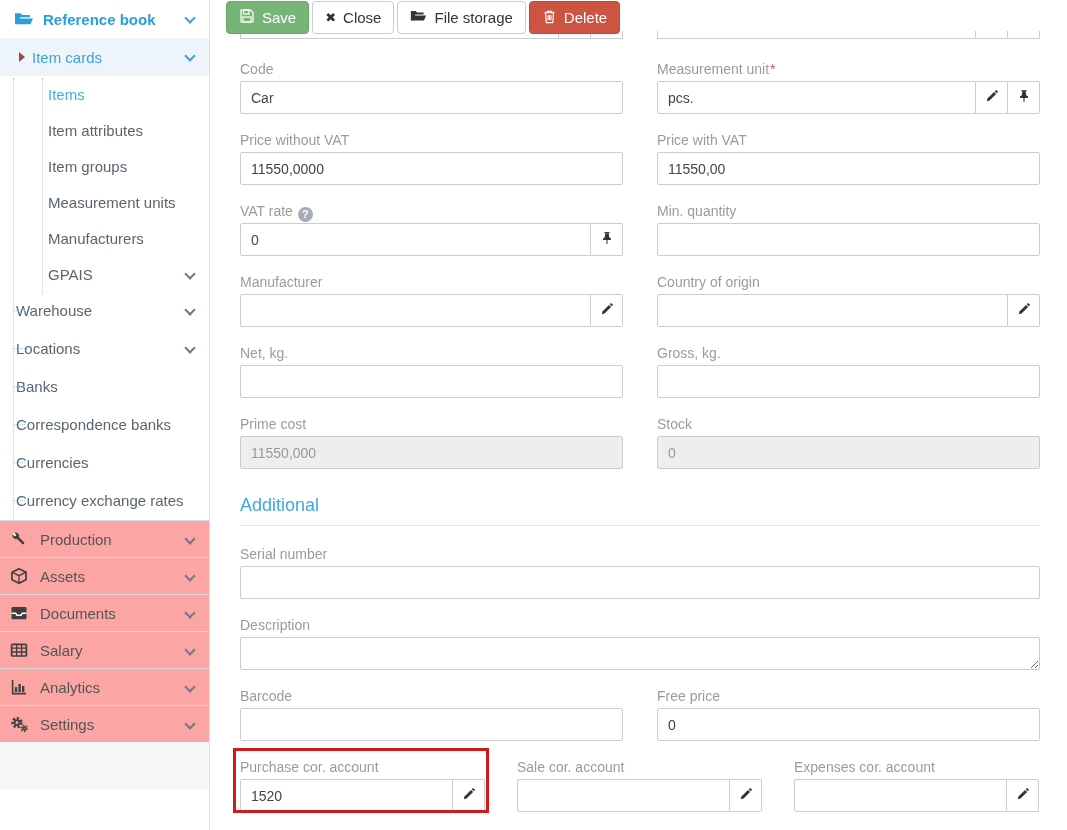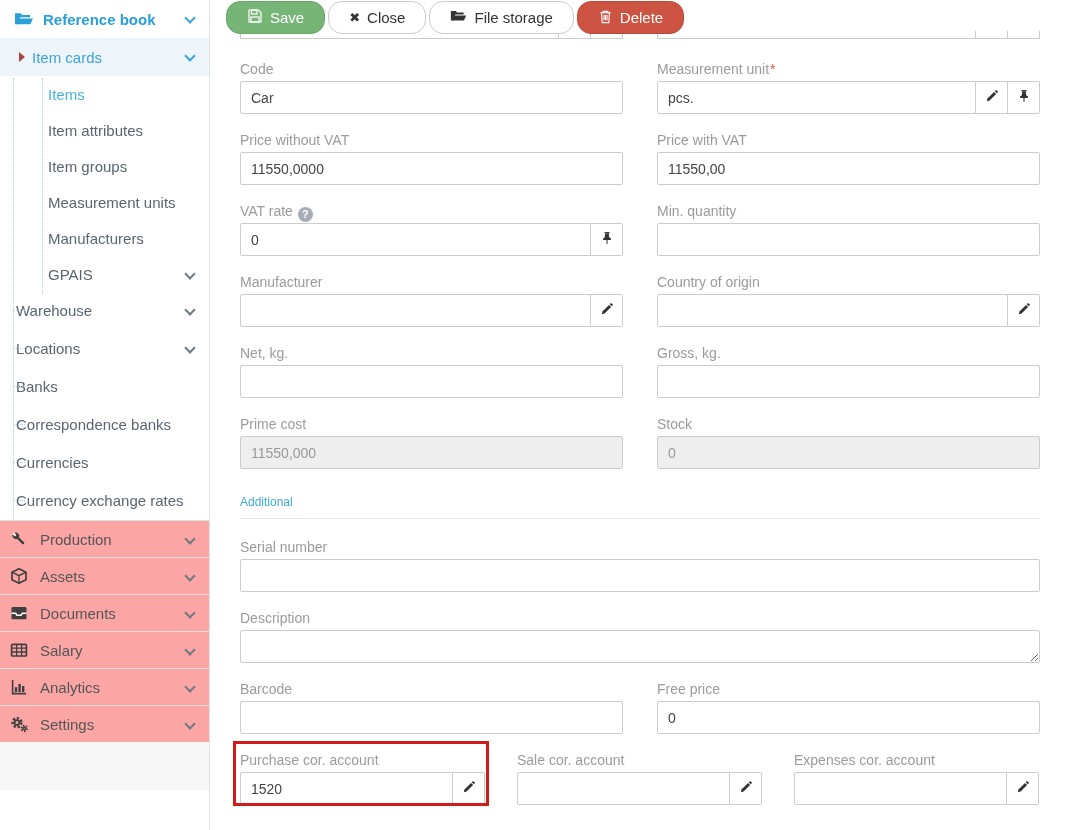--- a/index.html
+++ b/index.html
@@ -32,21 +32,21 @@
   .bluchev { color:#3fa3d7; }
   .module { height:37px; background:#fca5a5; border-top:1px solid #dcdcdc;
     display:flex; align-items:center; padding-left:10px; color:#555; cursor:pointer; position:relative; }
   .module .micon { width:22px; margin-right:8px; display:flex; }
   .module:last-of-type { border-bottom:1px solid #dcdcdc; }
   .sidebar-fill { background:#f6f6f6; height:48px; }
 
   
   .content { margin-left:210px; }
   .toolbar { padding:1px 0 0 16px; display:flex; gap:3px; position:relative; z-index:2; }
-  .btn { height:33px; padding:0 20px; font-size:15px; border-radius:14px;
+  .btn { height:33px; padding:0 12px; font-size:15px; border-radius:4px;
     display:flex; align-items:center; gap:7px; cursor:pointer; border:1px solid #ccc;
     background:#fff; color:#333; font-family:inherit; }
   .btn-save { background:#77b577; border-color:#68a868; color:#fff; }
   .btn-delete { background:#cd5342; border-color:#c04a3a; color:#fff; }
   .xglyph { font-size:13px; font-weight:bold; }
 
   .form { margin-left:30px; width:800px; position:relative; z-index:1; }
   .strip { display:flex; gap:34px; height:8px; margin-top:-3px; }
   .sgroup { width:383px; display:flex; }
   .sinput { flex:1; border:1px solid #ccc; border-top:none; }
@@ -64,21 +64,21 @@
   .inp { width:100%; height:33px; border:1px solid #ccc; border-radius:2px;
     padding:0 10px; font-size:14px; color:#444; background:#fff; font-family:inherit; }
   .inp:disabled { background:#eee; color:#999; }
   textarea.inp { height:33px; resize:both; padding-top:6px; display:block; }
   .group { display:flex; }
   .group .inp { flex:1; border-radius:2px 0 0 2px;padding-left:10px; }
   .gbtn { width:32px; border:1px solid #ccc; border-left:none; background:#fff;
     display:flex; align-items:center; justify-content:center; cursor:pointer; padding:0; }
   .gbtn:last-child { border-radius:0 2px 2px 0; }
 
-  .additional { color:#3fa9dc; font-size:12px; margin-top:26px; }
+  .additional { color:#3fa9dc; font-size:18px; margin-top:26px; }
   .sep { border:none; border-top:1px solid #e7e7e7; margin-top:9px; }
   .frow.serial { margin-top:20px; }
 
   .c3row { display:flex; gap:32px; margin-top:18px; }
   .c3 { width:245px; }
   .hl { position:relative; }
   .hl::before { content:""; position:absolute; left:-7px; right:-4px; top:-11px; bottom:-1px;
     border:3px solid #d11a1a; pointer-events:none; }
 </style>
 </head>

